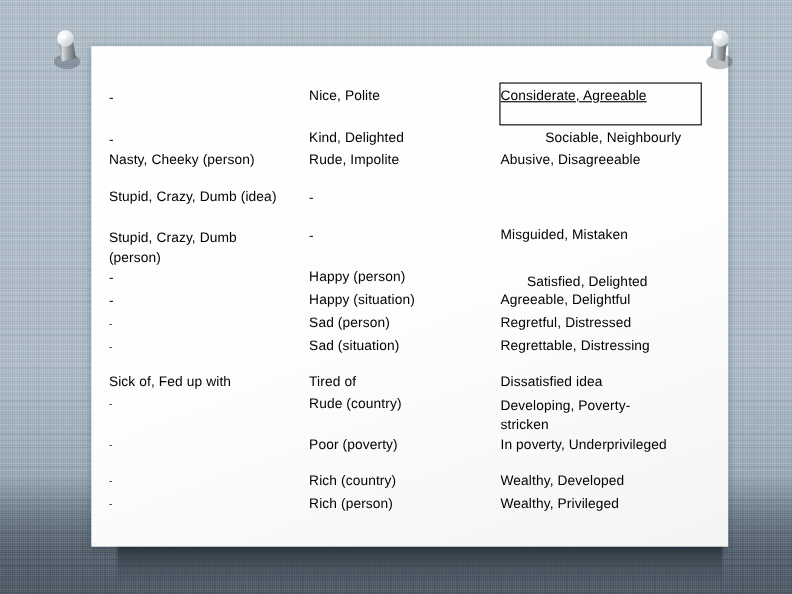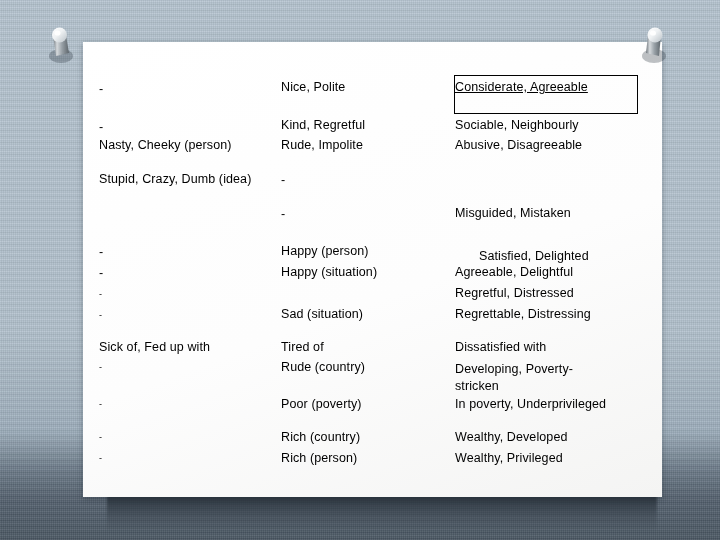--- a/index.html
+++ b/index.html
@@ -137,51 +137,54 @@
   <div id="card">
     <div id="content">
 
       <div id="highlight-box"></div>
 
       <div class="cell col-a dash" style="top:41px;">-</div>
       <div class="cell col-b" style="top:39px; left:198px;">Nice, Polite</div>
       <div class="cell col-c" style="top:39px;text-decoration:underline;">Considerate, Agreeable</div>
 
       <div class="cell col-a dash" style="top:79px;">-</div>
-      <div class="cell col-b" style="top:77px;">Kind, Regretful</div>
-      <div class="cell col-c" style="top:77px;">Sociable, Neighbourly</div>
+      <div class="cell col-b" style="top:77px;">Kind, Delighted</div>
+      <div class="cell col-c" style="top:77px;text-align:center;">Sociable, Neighbourly</div>
 
       <div class="cell col-b" style="top:97px;">Rude, Impolite</div>
       <div class="cell col-a" style="top:97px;">Nasty, Cheeky (person)</div>
       <div class="cell col-c" style="top:97px;">Abusive, Disagreeable</div>
 
       <div class="cell col-a" style="top:131px;">Stupid, Crazy, Dumb (idea)</div>
       <div class="cell col-b dash" style="top:132px;">-</div>
 
+      <div class="cell col-a" style="top:165px; line-height:1.45;">Stupid, Crazy, Dumb
+(person)</div>
       <div class="cell col-b dash" style="top:166px;">-</div>
       <div class="cell col-c" style="top:165px;">Misguided, Mistaken</div>
 
       <div class="cell col-a dash" style="top:204px;">-</div>
       <div class="cell col-b" style="top:203px;">Happy (person)</div>
       <div class="cell col-c" style="top:208px;margin-left:24px;">Satisfied, Delighted</div>
 
       <div class="cell col-a dash" style="top:225px;">-</div>
       <div class="cell col-b" style="top:224px;">Happy (situation)</div>
       <div class="cell col-c" style="top:224px;">Agreeable, Delightful</div>
 
       <div class="cell col-a dash-sm" style="top:248px;">-</div>
+      <div class="cell col-b" style="top:245px;">Sad (person)</div>
       <div class="cell col-c" style="top:245px;">Regretful, Distressed</div>
 
       <div class="cell col-a dash-sm" style="top:269px;">-</div>
       <div class="cell col-b" style="top:266px;">Sad (situation)</div>
       <div class="cell col-c" style="top:266px;">Regrettable, Distressing</div>
 
       <div class="cell col-a" style="top:299px;">Sick of, Fed up with</div>
       <div class="cell col-b" style="top:299px;">Tired of</div>
-      <div class="cell col-c" style="top:299px;">Dissatisfied with</div>
+      <div class="cell col-c" style="top:299px;">Dissatisfied idea</div>
 
       <div class="cell col-a dash-sm" style="top:321px;">-</div>
       <div class="cell col-b" style="top:319px;">Rude (country)</div>
       <div class="cell col-c" style="top:319px; line-height:1.35;">Developing, Poverty-
 stricken</div>
 
       <div class="cell col-a dash-sm" style="top:358px;">-</div>
       <div class="cell col-b" style="top:356px;">Poor (poverty)</div>
       <div class="cell col-c" style="top:356px;">In poverty, Underprivileged</div>
 

